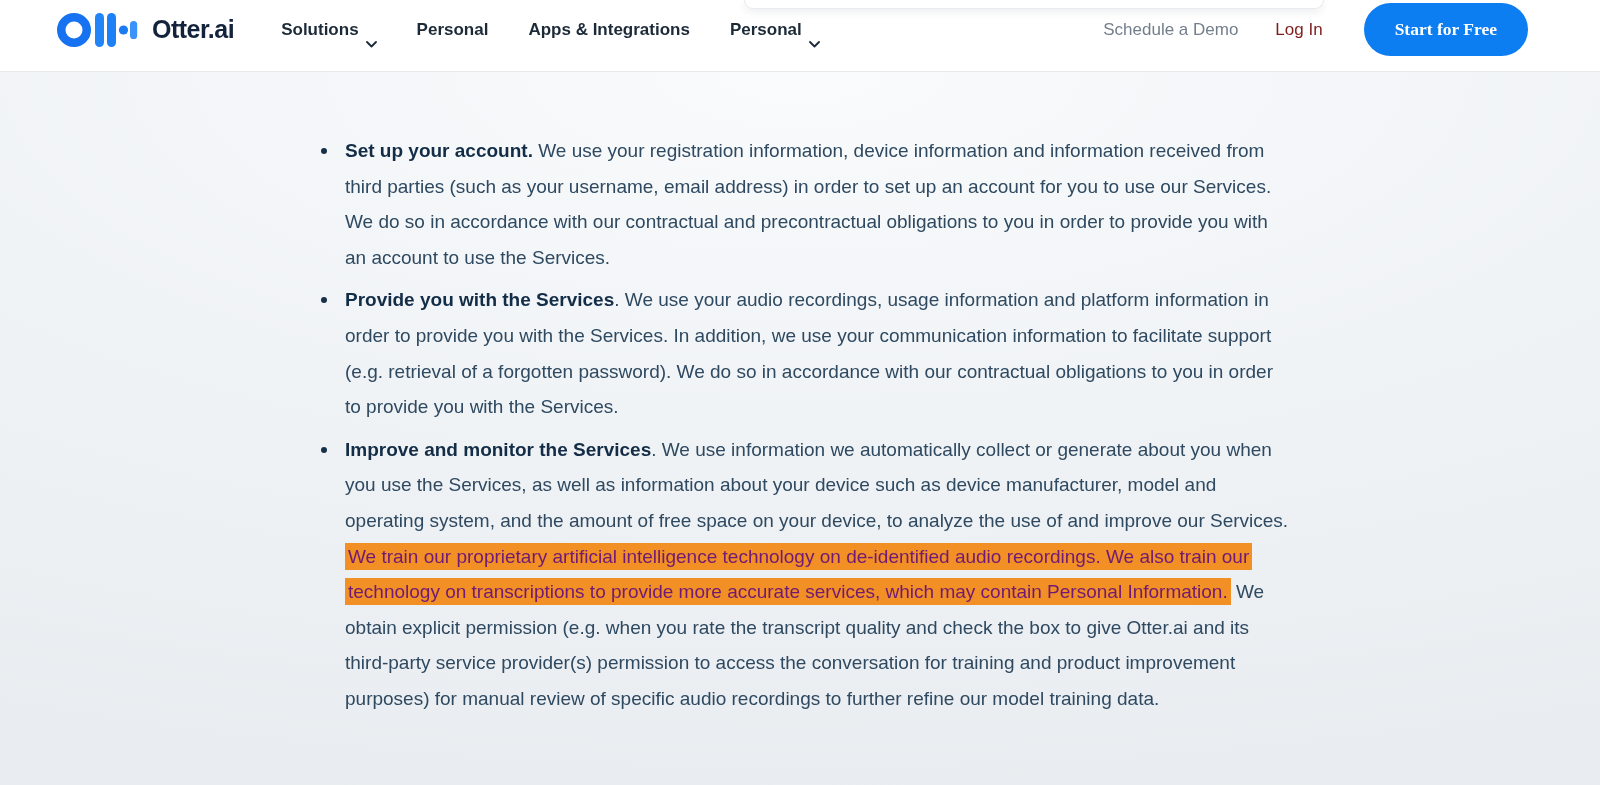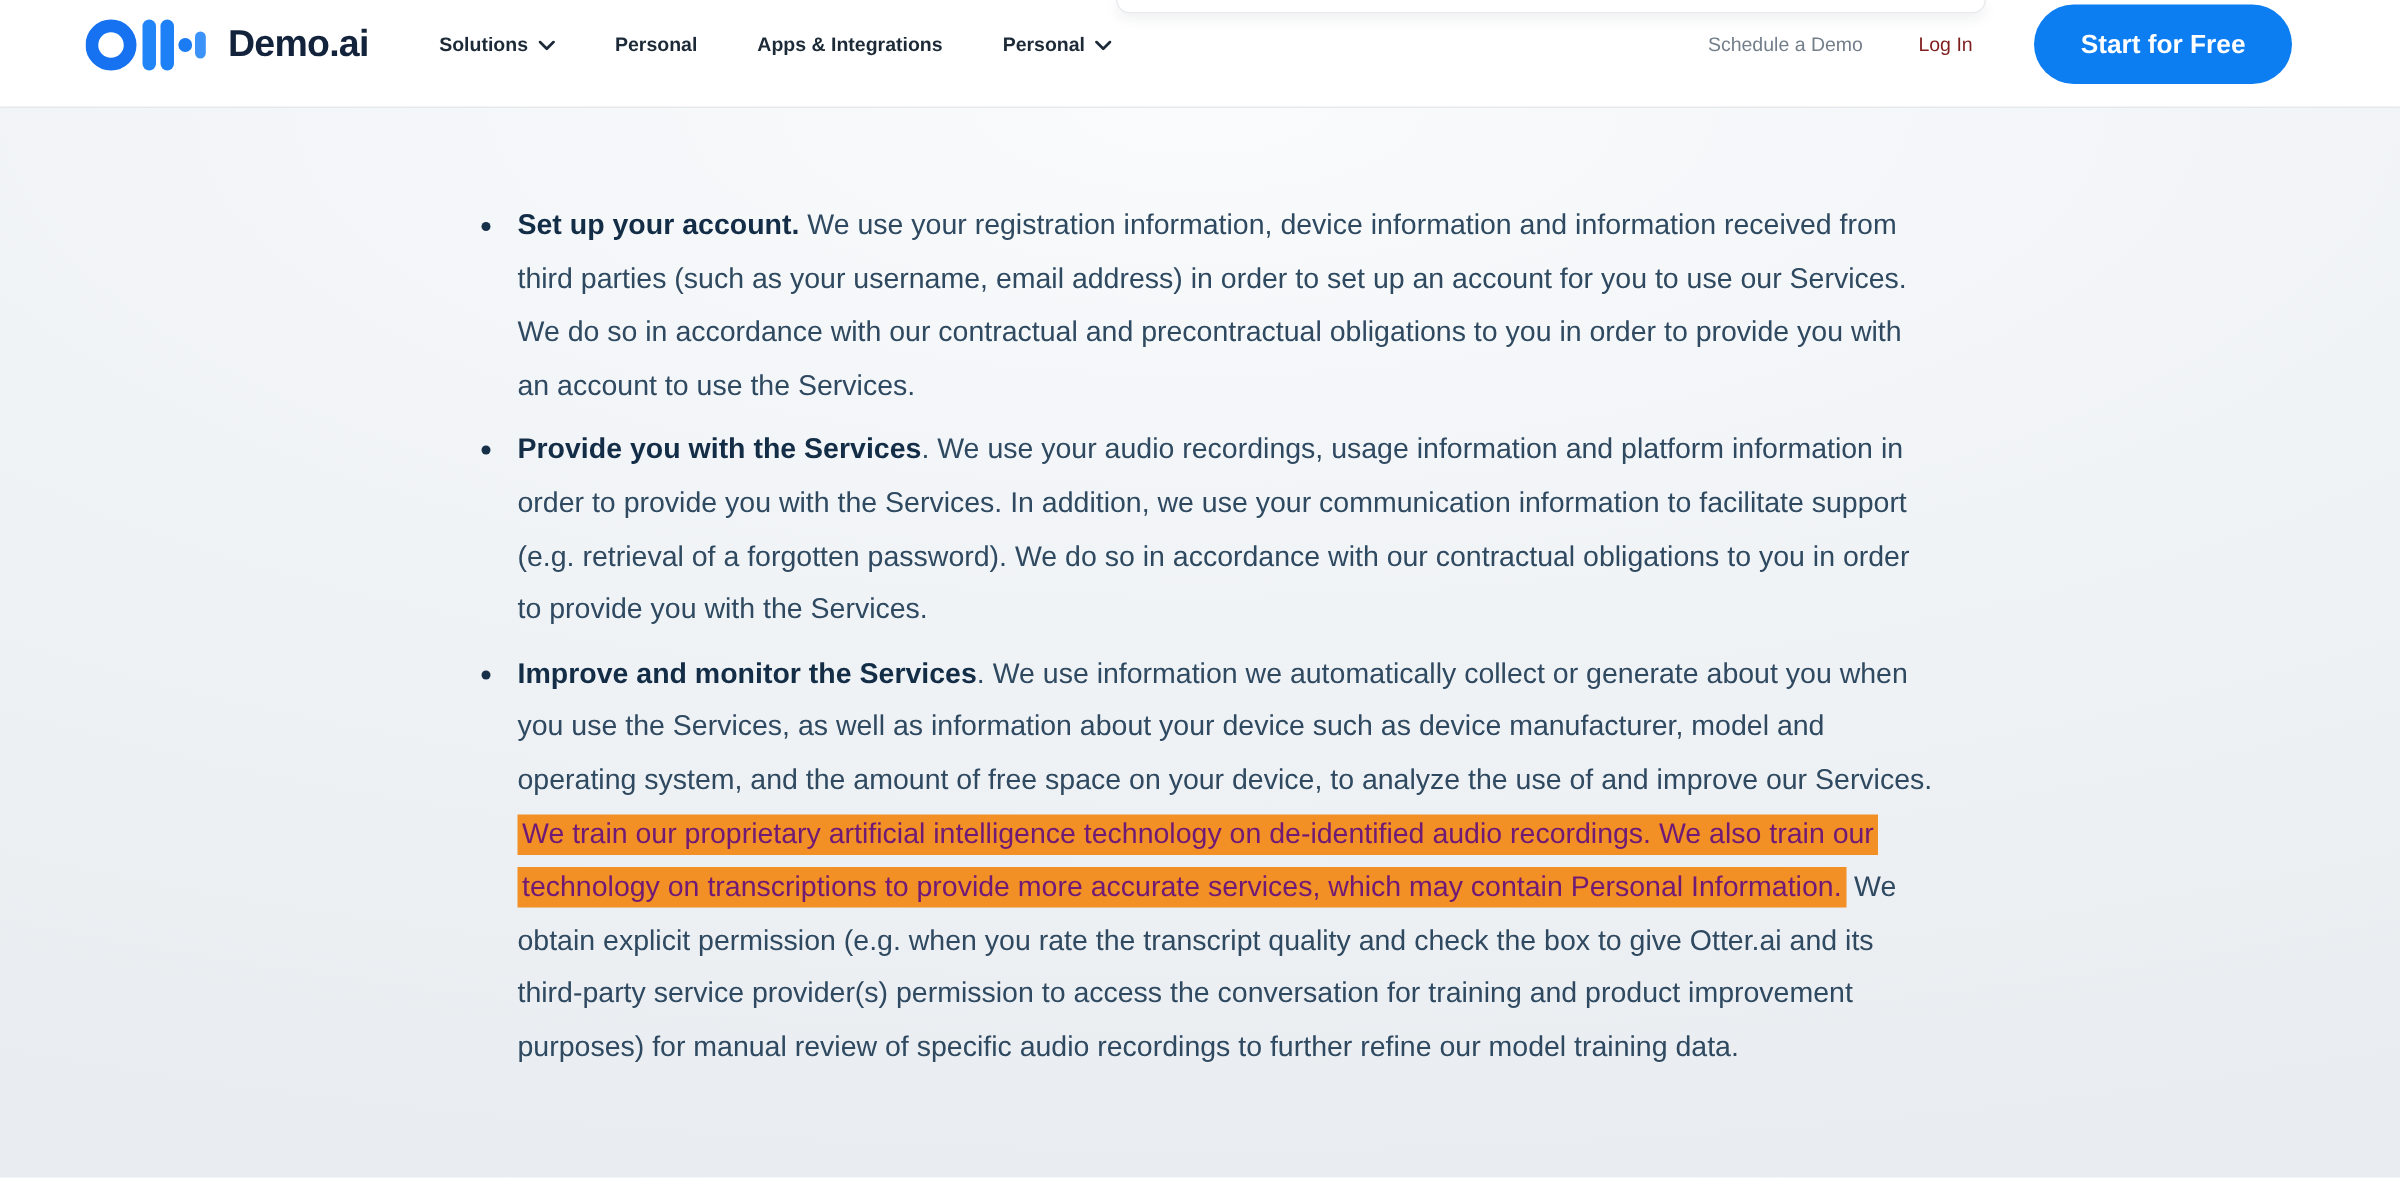--- a/index.html
+++ b/index.html
@@ -19,34 +19,34 @@
     align-items: center;
     padding: 0 72px 12px 57px;
     border-bottom: 1px solid #e6e9ec;
   }
   .logo { display: flex; align-items: center; gap: 13px; cursor: pointer; }
   .logo-wordmark {
     font-size: 25px; font-weight: 700; color: #14233c; letter-spacing: -0.5px;
   }
   .nav-left { display: flex; align-items: center; gap: 40px; margin-left: 47px; }
   .nav-link {
-    display: flex; align-items: flex-start; gap: 7px;
-    font-size: 13px; font-weight: 600; color: #1c2a38;
+    display: flex; align-items: flex-end; gap: 7px;
+    font-size: 17px; font-weight: 600; color: #1c2a38;
     cursor: pointer; white-space: nowrap;
   }
   .chev { width: 11px; height: 7px; display: inline-block; }
   .nav-right { margin-left: auto; display: flex; align-items: center; gap: 37px; }
   .nav-link.muted { color: #737e8b; font-weight: 500; }
   .nav-link.plain { color: #7f1d1d; font-weight: 500; }
   .cta-button {
     margin-left: 4px;
     height: 53px; padding: 12px 31px;
     border: none; border-radius: 27px;
     background: #0d7df2;
-    color: #ffffff; font-family: Liberation Sans, sans-serif;
+    color: #ffffff; font-family: Liberation Serif, serif;
     font-size: 17.5px; font-weight: 700;
     display: flex; align-items: center; cursor: pointer;
   }
   .dropdown-cutoff {
     position: absolute; top: 0; left: 744px;
     width: 580px; height: 9px;
     background: #ffffff;
     border: 1px solid #e8eaed; border-top: none;
     border-radius: 0 0 10px 10px;
     box-shadow: 0 3px 9px rgba(20, 40, 60, 0.08);
@@ -102,21 +102,21 @@
   <div class="logo">
     <span style="display:flex;">
       <svg width="82" height="38" viewBox="0 0 82 38" xmlns="http://www.w3.org/2000/svg">
         <circle cx="17" cy="19" r="12.75" fill="none" stroke="#1672f0" stroke-width="8.5"></circle>
         <rect x="38" y="2" width="9" height="34" rx="4.5" fill="#2285f7"></rect>
         <rect x="50" y="2" width="9" height="34" rx="4.5" fill="#1e80f6"></rect>
         <circle cx="66.5" cy="19" r="4.6" fill="#1a7bf2"></circle>
         <rect x="73" y="10" width="7.2" height="18" rx="3.6" fill="#3b93f9"></rect>
       </svg>
     </span>
-    <span class="logo-wordmark">Demo.ai</span>
+    <span class="logo-wordmark">Otter.ai</span>
   </div>
 
   <nav class="nav-left">
     <span class="nav-link">
       <span>Solutions</span>
       <span class="chev">
         <svg width="11" height="7" viewBox="0 0 11 7">
             <polyline points="1,1 5.5,5.5 10,1" fill="none" stroke="#1c2a38" stroke-width="1.8" stroke-linecap="round" stroke-linejoin="round"></polyline>
           </svg>
       </span>

